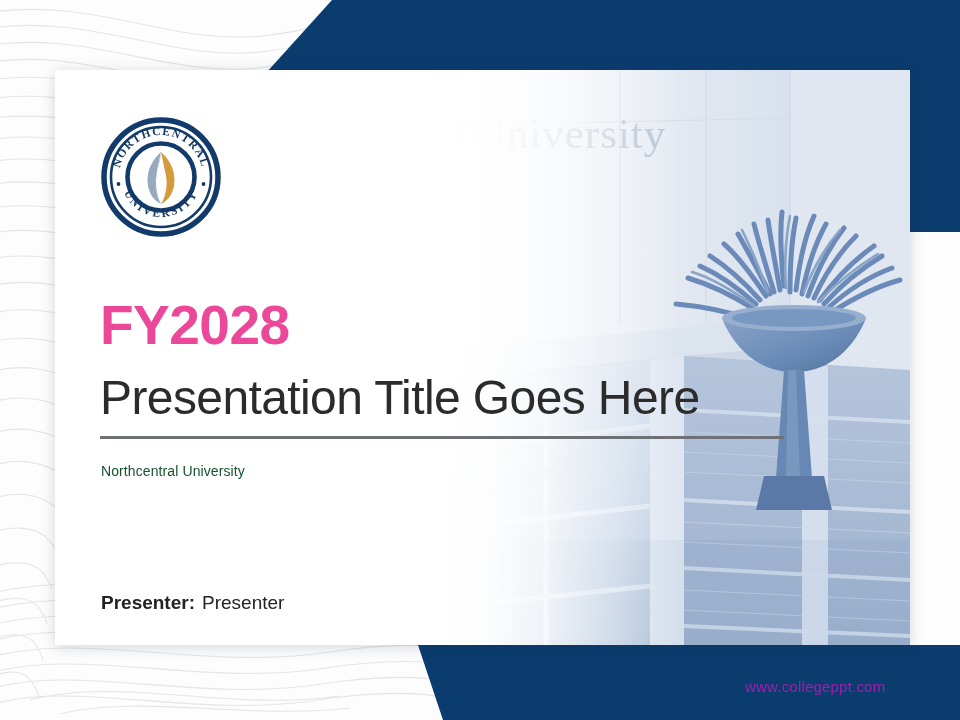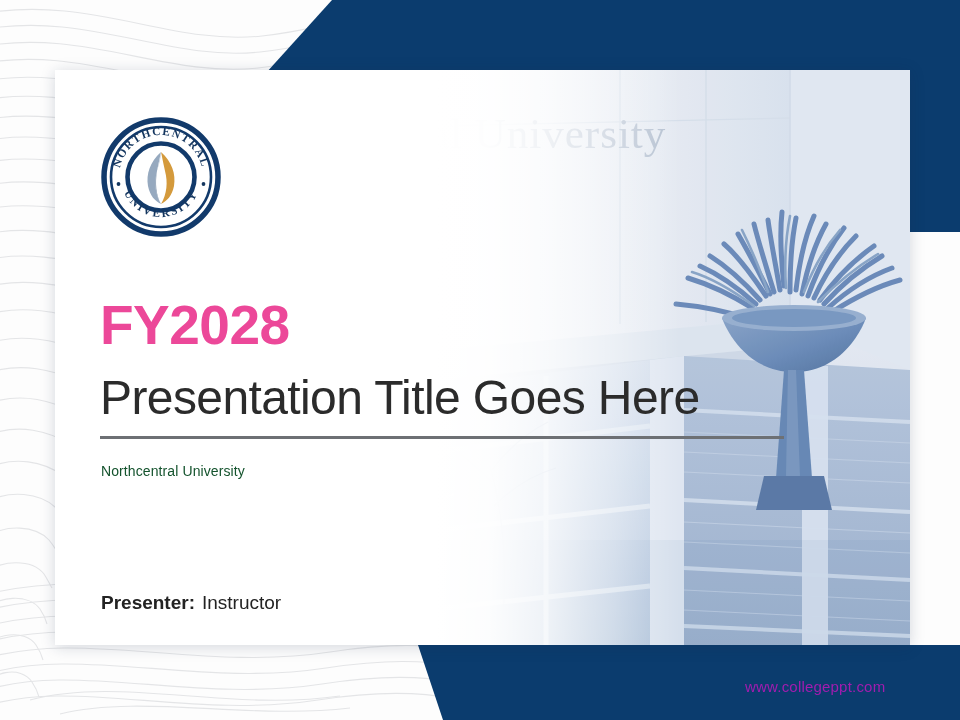--- a/index.html
+++ b/index.html
@@ -391,21 +391,21 @@
 
     <div id="main-title">Presentation Title Goes Here</div>
 
     <div id="divider"></div>
 
     <div id="org-name">Northcentral University</div>
 
     <div id="credits">
       <span class="credit-group">
         <span class="credit-label">Presenter:</span>
-        <span class="credit-value">Instructor</span>
+        <span class="credit-value">Presenter</span>
       </span>
       <span id="credit-gap"></span>
     </div>
 
   </div>
 
   <div id="website">www.collegeppt.com</div>
 
 </div>
 

